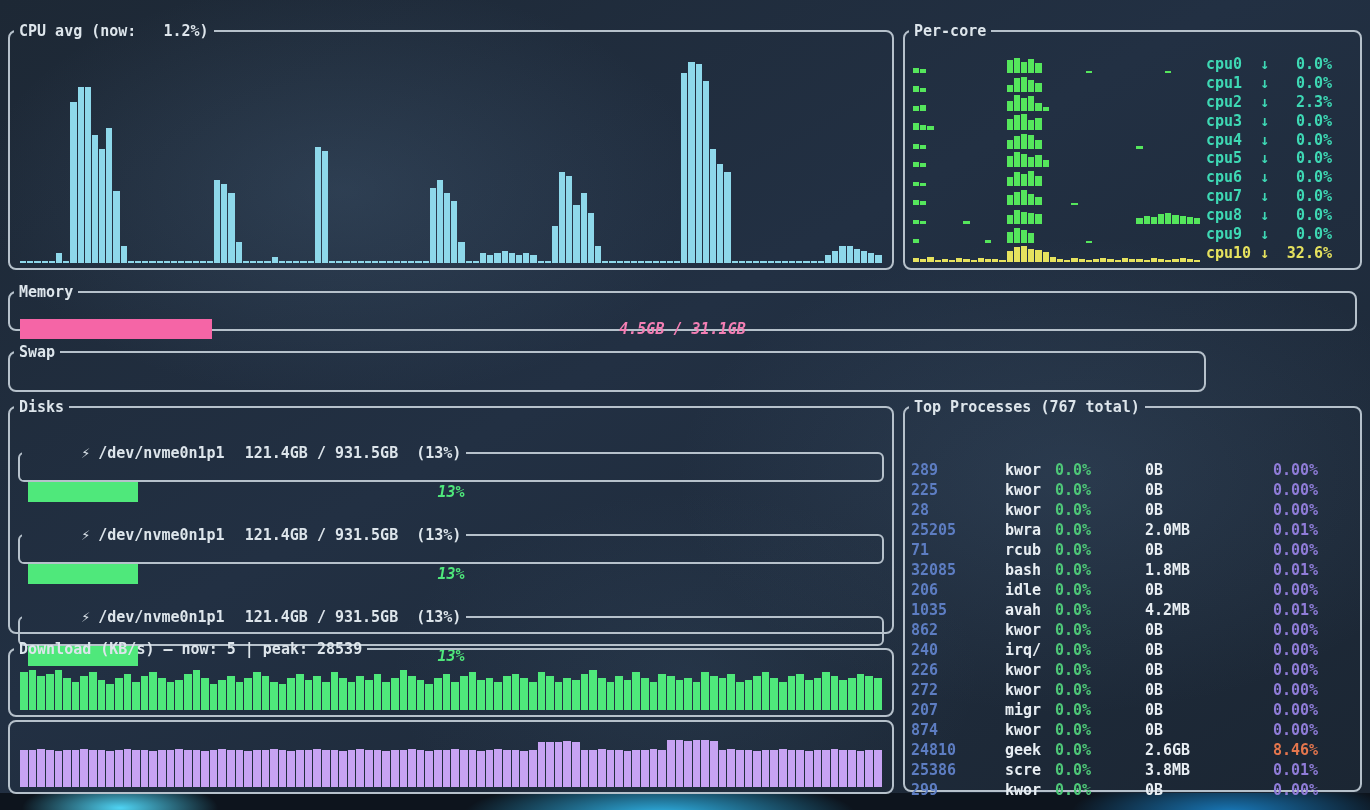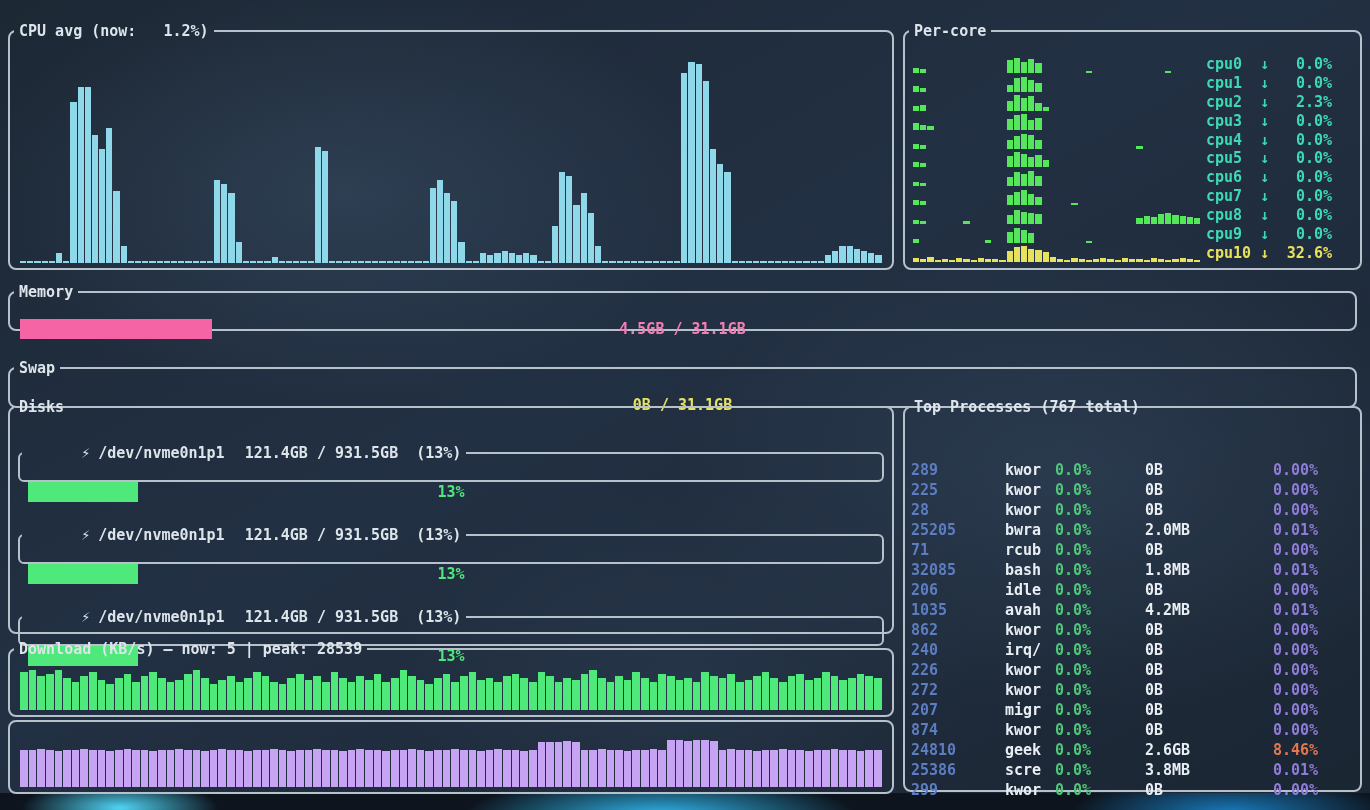--- a/index.html
+++ b/index.html
@@ -27,42 +27,42 @@
   fieldset.panel {
     position: absolute; margin: 0; padding: 0;
     border: 2px solid var(--border); border-radius: 8px;
     min-width: 0;
   }
   legend { margin-left: 4px; padding: 0 5px; white-space: pre; color: var(--text); font-weight: 700; font-size: 15px; }
 
   #cpu-avg   { left: 8px;   top: 22px;  width: 886px;  height: 248px; }
   #per-core  { left: 903px; top: 22px;  width: 459px;  height: 248px; }
   #memory    { left: 8px;   top: 283px; width: 1349px; height: 48px; }
-  #swap      { left: 8px;   top: 343px; width: 1349px; height: 49px; margin-top: 16px; }
+  #swap      { left: 8px;   top: 343px; width: 1198px; height: 49px; }
   #disks     { left: 8px;   top: 398px; width: 886px;  height: 236px; }
   #download  { left: 8px;   top: 640px; width: 886px;  height: 77px; }
   #upload    { left: 8px;   top: 720px; width: 886px;  height: 74px; }
   #processes { left: 903px; top: 398px; width: 459px;  height: 394px; }
 
   .chart { position: absolute; left: 10px; right: 10px; bottom: 5px; display: flex; align-items: flex-end; gap: 1px; }
   #cpu-avg .chart { top: 16px; }
   #download .chart { top: 12px; }
   #upload .chart { top: 12px; }
   .bar { flex: 1 1 0; min-width: 1px; }
 
   #core-list { position: absolute; left: 8px; right: 28px; top: 14px; bottom: 6px;
                display: flex; flex-direction: column; justify-content: space-between; }
   .core-row { display: flex; align-items: flex-end; height: 19px; gap: 6px; }
   .sparkline { flex: 1 1 0; height: 18px; display: flex; align-items: flex-end; gap: 1px; }
   .core-label { width: 48px; color: var(--core-label); }
   .core-arrow { width: 14px; color: var(--core-label); }
   .core-value { width: 52px; text-align: right; color: var(--core-label); }
   .core-row.hl .core-label, .core-row.hl .core-arrow, .core-row.hl .core-value { color: var(--core-alt-bar); }
 
-  .gauge { position: absolute; left: 10px; right: 10px; top: 18px; height: 20px; }
+  .gauge { position: absolute; left: 10px; right: 10px; top: 18px; height: 20px; font-style: italic; }
   .fill { position: absolute; left: 0; top: 0; height: 100%; width: 0; }
   .gauge-text { position: absolute; left: 0; right: 0; top: 0; height: 20px; line-height: 20px; text-align: center; white-space: pre; }
   .mem-fill  { background: var(--memory-bar); }
   .mem-text  { color: var(--memory-text); }
   .swap-text { color: var(--swap-text); }
 
   #disk-list { position: absolute; left: 8px; right: 8px; top: 10px; }
   fieldset.disk { position: relative; margin: 0 0 26px 0; padding: 0; height: 34px;
                   border: 2px solid var(--border); border-radius: 6px; }
   .disk-legend { margin-left: 2px; }
@@ -756,24 +756,20 @@
   <fieldset class="panel" id="memory">
     <legend>Memory</legend>
     <div class="gauge">
       <div class="fill mem-fill" style="width: 14.5%;"></div>
       <div class="gauge-text mem-text">4.5GB / 31.1GB</div>
     </div>
   </fieldset>
 
   <fieldset class="panel" id="swap">
     <legend>Swap</legend>
-    <div class="gauge">
-      <div class="fill mem-fill" style="width: 0%;"></div>
-      <div class="gauge-text swap-text">0B / 31.1GB</div>
-    </div>
   </fieldset>
 
   <fieldset class="panel" id="disks">
     <legend>Disks</legend>
     <div id="disk-list">
   <fieldset class="disk">
     <legend class="disk-legend">
       <span class="disk-icon">⚡</span><span class="disk-device">/dev/nvme0n1p1</span><span class="disk-usage">121.4GB / 931.5GB  (13%)</span>
     </legend>
     <div class="gauge disk-gauge">

